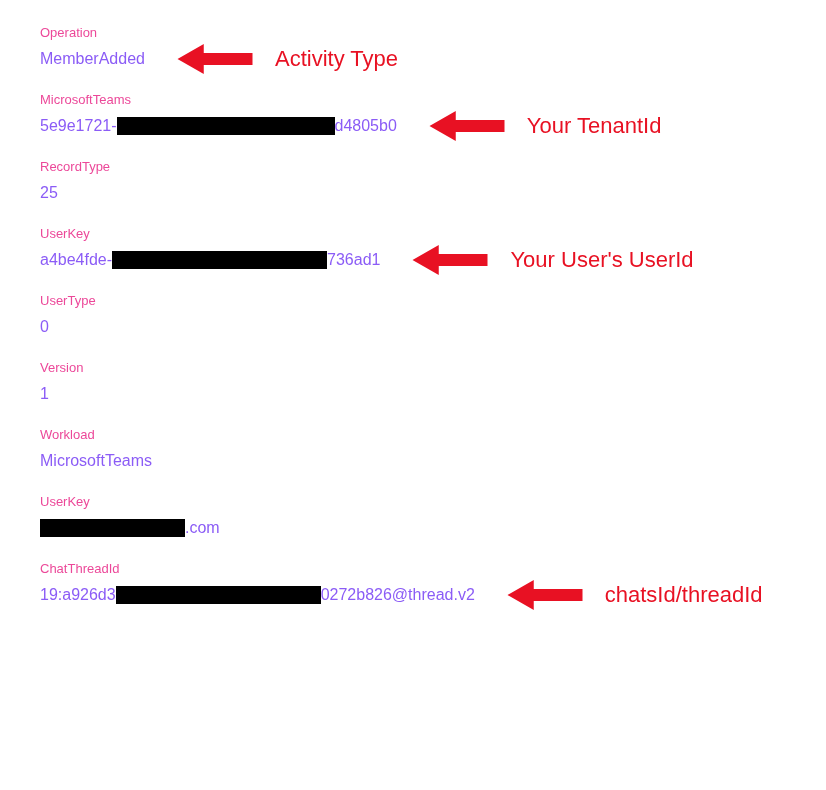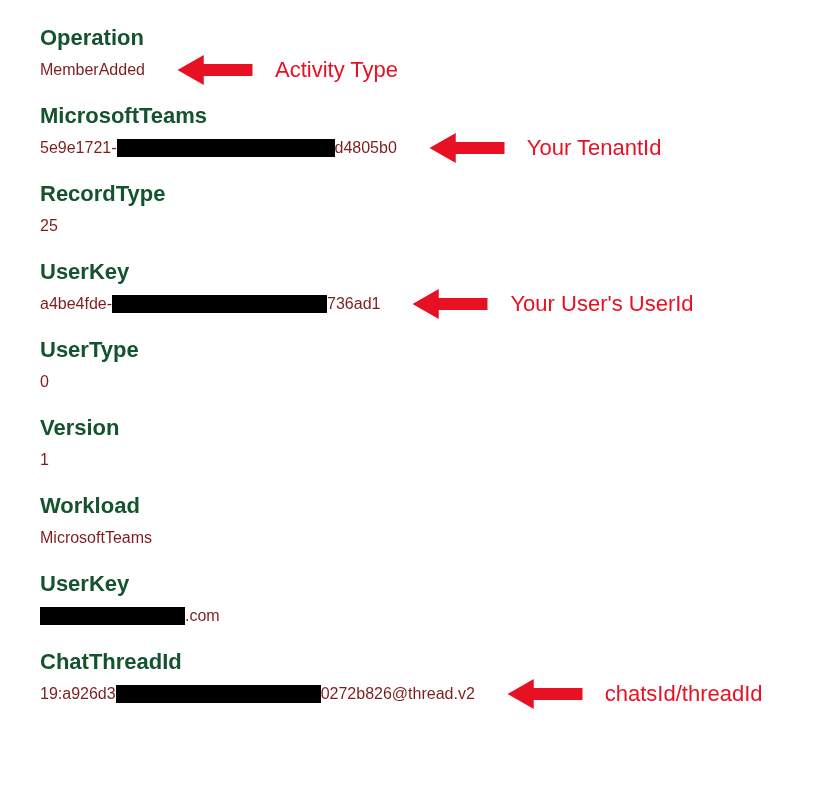--- a/index.html
+++ b/index.html
@@ -9,35 +9,35 @@
       background: #ffffff;
       color: #1b1a19;
       width: 826px;
       box-sizing: border-box;
     }
     .field {
       margin-bottom: 22px;
       position: relative;
     }
     .field-label {
-      font-weight: 700;
-      font-size: 22px;
-      color: #14532d;
+      font-weight: 400;
+      font-size: 13px;
+      color: #ec4899;
       margin-bottom: 8px;
     }
     .field-value-line {
       display: flex;
       align-items: center;
       font-size: 16px;
       color: #605e5c;
       height: 22px;
     }
     .field-value-segment {
       white-space: pre;
-      color: #7f1d1d;
+      color: #8b5cf6;
     }
     .redact {
       background: #000000;
       height: 18px;
       display: inline-block;
     }
     .arrow {
       display: inline-flex;
       align-items: center;
       margin-left: 30px;

